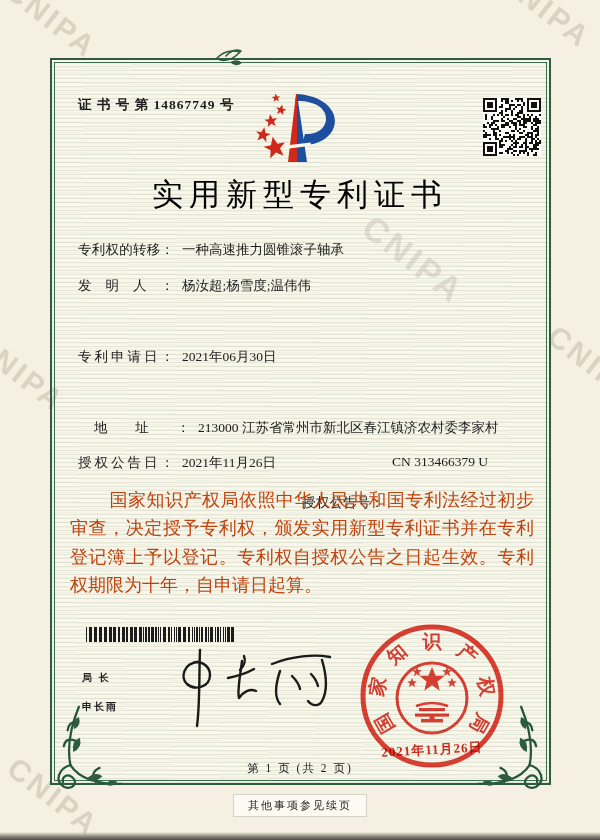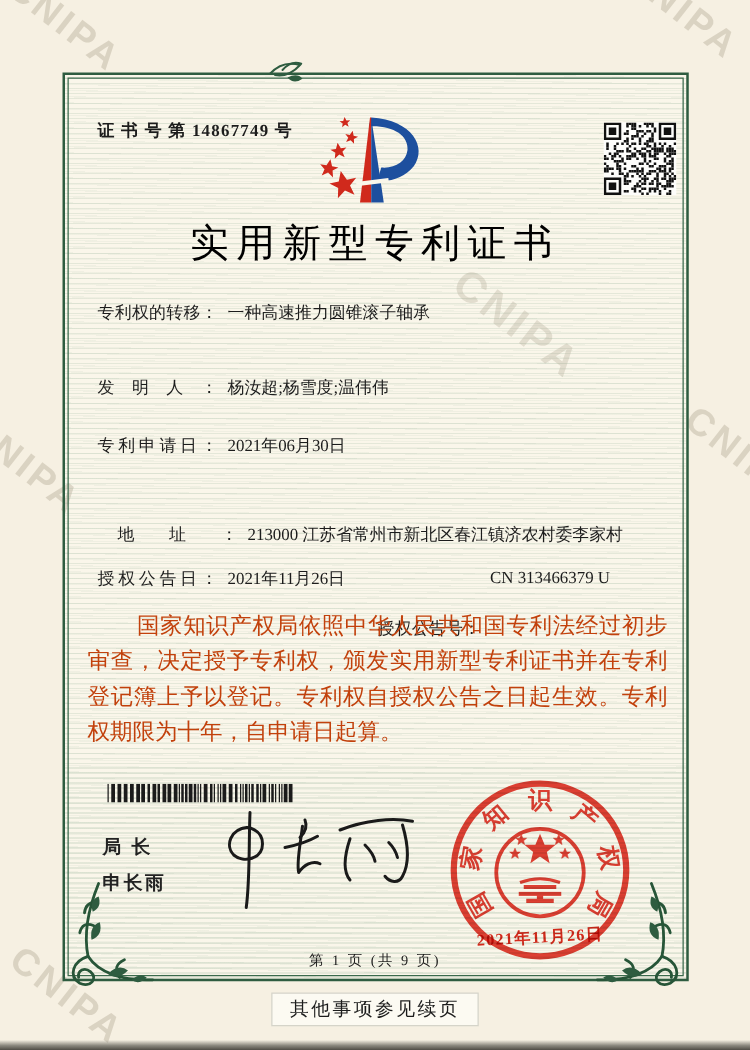--- a/index.html
+++ b/index.html
@@ -57,34 +57,34 @@
   .para{
     position:absolute;left:70px;width:464px;z-index:3;
     font-size:18px;line-height:1.58;text-align:justify;text-indent:2.2em;color:#c2410c;
   }
   
   .barcode{position:absolute;left:85px;top:627px;z-index:3;}
   
   .signer{
     position:absolute;left:82px;top:663px;z-index:3;
     font-family:"Liberation Sans","DejaVu Sans",sans-serif;
-    font-size:15px;font-weight:600;line-height:29px;letter-spacing:2px;color:#222;
+    font-size:10px;font-weight:600;line-height:29px;letter-spacing:2px;color:#222;
   }
   .autograph{position:absolute;left:168px;top:646px;z-index:4;}
   
   .seal{position:absolute;left:356px;top:620px;z-index:4;mix-blend-mode:multiply;opacity:0.93;}
   .seal-date{
     position:absolute;left:360px;top:741px;width:144px;z-index:5;
     text-align:center;color:#d92b1d;font-weight:700;font-size:13px;letter-spacing:1px;
     transform:rotate(-3deg);mix-blend-mode:multiply;
   }
   .page-num{position:absolute;left:0;right:0;top:761px;z-index:3;text-align:center;font-size:11.5px;letter-spacing:2px;}
   .cont-note{
     position:absolute;left:50%;top:794px;z-index:3;transform:translateX(-50%);
-    font-size:15px;letter-spacing:2px;padding:3px 14px;
+    font-size:11px;letter-spacing:2px;padding:3px 14px;
     background:rgba(253,251,245,0.85);border:1px solid rgba(140,140,125,0.35);
     white-space:nowrap;
   }
   .scan-edge{
     position:absolute;left:0;right:0;bottom:0;height:8px;z-index:6;
     background:linear-gradient(180deg, rgba(110,106,96,0) 0%, #8b887e 55%, #504d46 100%);
   }
 </style>
 </head>
 <body>
@@ -456,21 +456,21 @@
           <rect x="26" y="28" width="1" height="1"></rect>
         </g>
     </g>
   </svg>
 
   <div class="title">实用新型专利证书</div>
 
   <div class="frow" style="top:241px;">
     <span class="flabel">专利权的转移：</span><span class="fvalue">一种高速推力圆锥滚子轴承</span>
   </div>
-  <div class="frow" style="top:277px;margin-top:24px;">
+  <div class="frow" style="top:277px;">
     <span class="flabel">发明人：</span><span class="fvalue">杨汝超;杨雪度;温伟伟</span>
   </div>
   <div class="frow" style="top:348px;">
     <span class="flabel">专利申请日：</span><span class="fvalue">2021年06月30日</span>
   </div>
   <div class="frow" style="top:419px;margin-left:16px;">
     <span class="flabel">地址：</span><span class="fvalue">213000 江苏省常州市新北区春江镇济农村委李家村</span>
   </div>
   <div class="frow" style="top:454px;">
     <span class="flabel">授权公告日：</span><span class="fvalue">2021年11月26日</span>
@@ -572,17 +572,17 @@
       <text transform="translate(21.8,66.4) rotate(-80)" dominant-baseline="central">家</text>
       <text transform="translate(40.6,33.9) rotate(-40)" dominant-baseline="central">知</text>
       <text transform="translate(76,21) rotate(0)" dominant-baseline="central">识</text>
       <text transform="translate(111.4,33.9) rotate(40)" dominant-baseline="central">产</text>
       <text transform="translate(130.2,66.4) rotate(80)" dominant-baseline="central">权</text>
       <text transform="translate(123.6,103.5) rotate(120)" dominant-baseline="central">局</text>
     </g>
   </svg>
   <div class="seal-date">2021年11月26日</div>
 
-  <div class="page-num">第 1 页 (共 9 页)</div>
+  <div class="page-num">第 1 页 (共 2 页)</div>
   <div class="cont-note">其他事项参见续页</div>
   <div class="scan-edge"></div>
 
 </div>
 
 </body></html>

